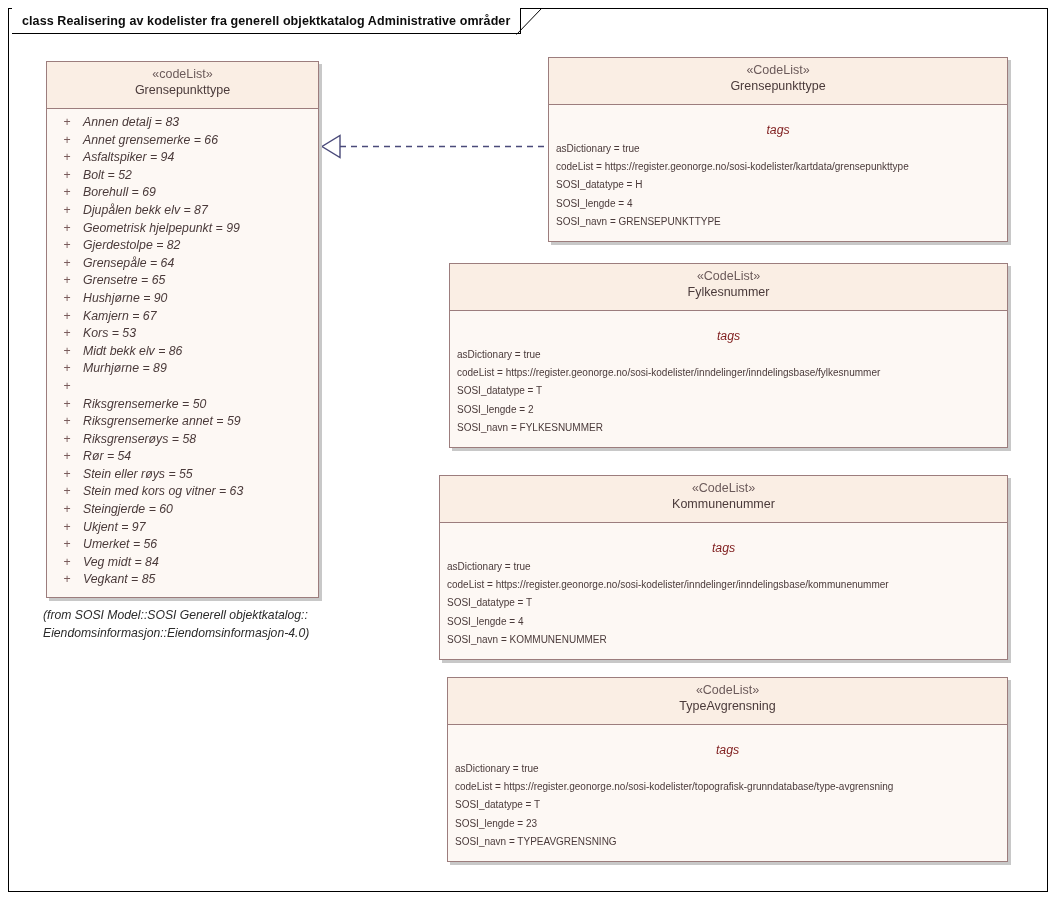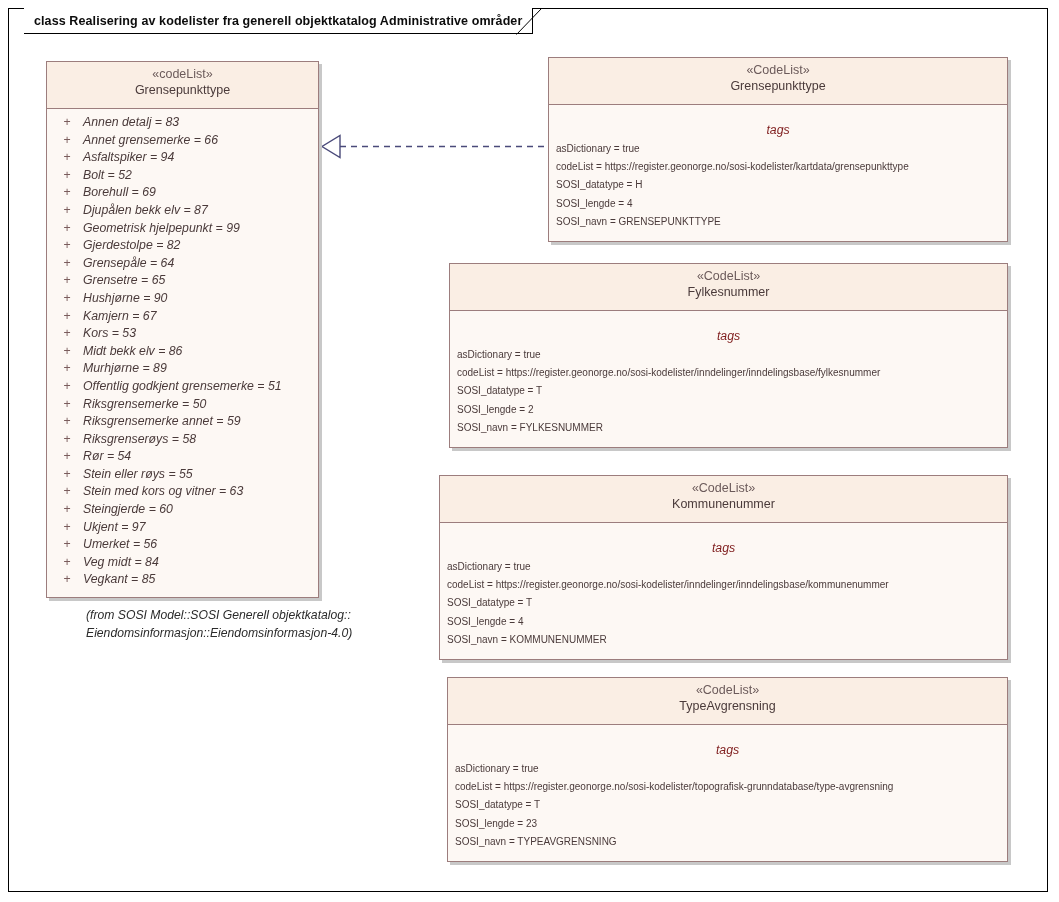--- a/index.html
+++ b/index.html
@@ -27,21 +27,21 @@
     left: 8px;
     top: 8px;
     width: 1040px;
     height: 884px;
     border: 1px solid #000000;
     box-sizing: border-box;
     background: transparent;
   }
   .frame-tab {
     position: absolute;
-    left: 24px;
+    left: 12px;
     top: 8px;
     height: 26px;
     box-sizing: border-box;
     border: 1px solid #000000;
     border-top: none;
     border-left: none;
     background: #ffffff;
     display: flex;
     align-items: center;
     padding: 0 10px 0 10px;
@@ -141,21 +141,20 @@
 
   
   .from-note {
     position: absolute;
     font-size: 12.2px;
     font-style: italic;
     color: #2b2b2b;
     line-height: 18px;
     white-space: nowrap;
     z-index: 3;
-    margin-left: 43px;
   }
 
   
   .connector {
     position: absolute;
     z-index: 1;
   }
   .connector svg { display: block; overflow: visible; }
 </style>
 </head>
@@ -241,21 +240,20 @@
         <div class="attr-row">
           <span class="attr-vis">+</span>
           <span class="attr-text">Midt bekk elv = 86</span>
         </div>
         <div class="attr-row">
           <span class="attr-vis">+</span>
           <span class="attr-text">Murhjørne = 89</span>
         </div>
         <div class="attr-row">
           <span class="attr-vis">+</span>
-          <span class="attr-text">Offentlig godkjent grensemerke = 51</span>
         </div>
         <div class="attr-row">
           <span class="attr-vis">+</span>
           <span class="attr-text">Riksgrensemerke = 50</span>
         </div>
         <div class="attr-row">
           <span class="attr-vis">+</span>
           <span class="attr-text">Riksgrensemerke annet = 59</span>
         </div>
         <div class="attr-row">

